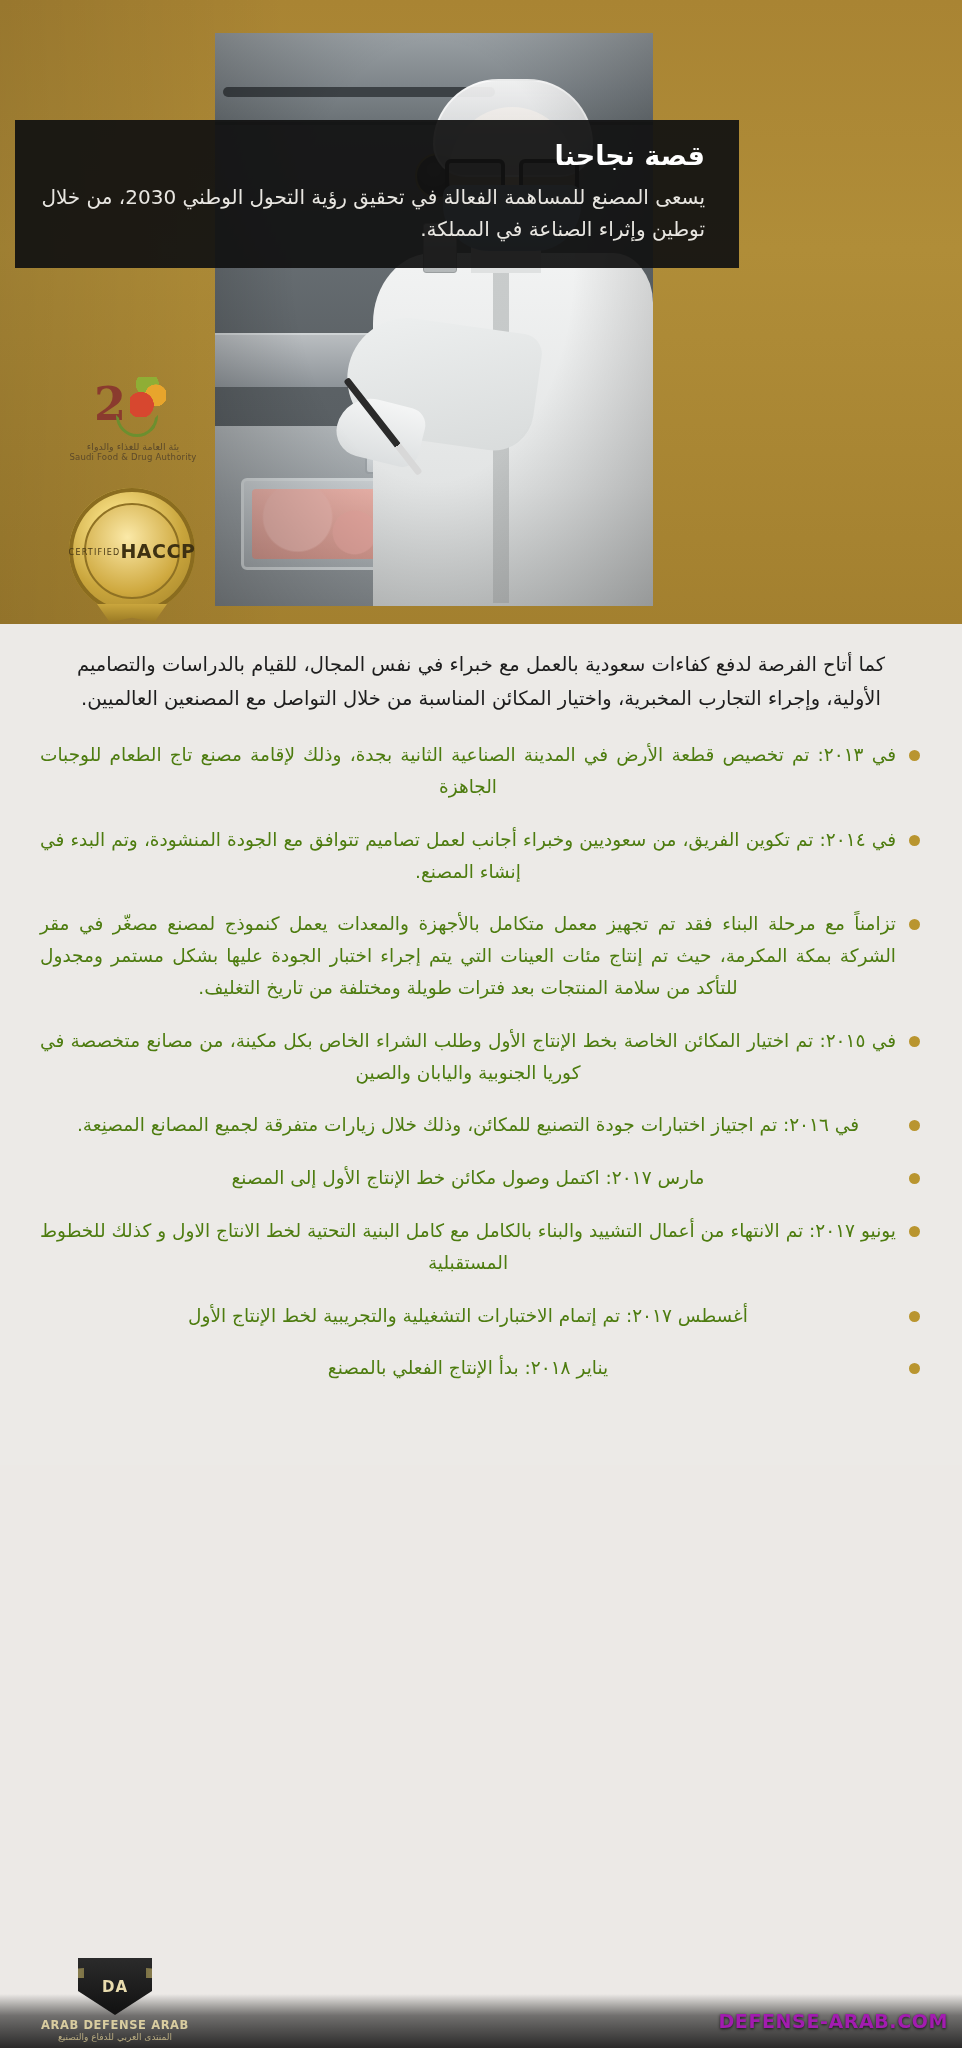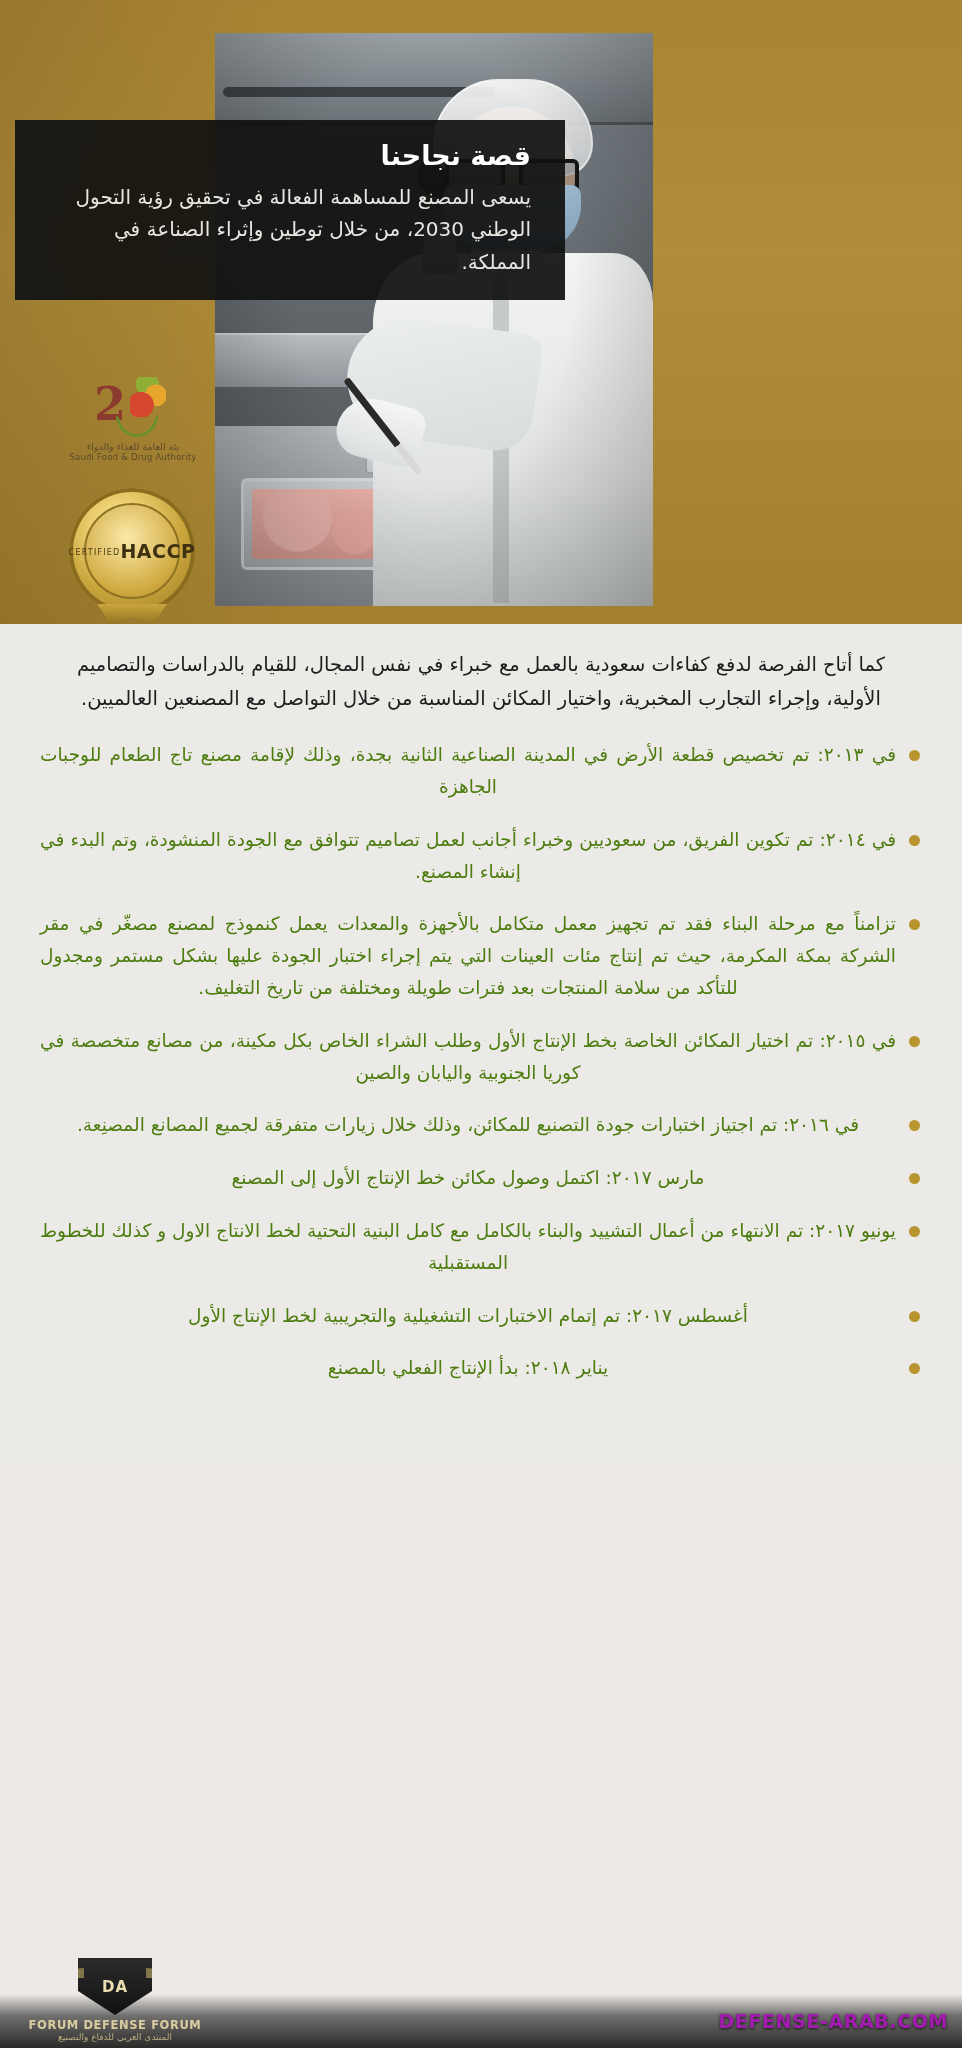--- a/index.html
+++ b/index.html
@@ -173,21 +173,21 @@
   .ph-vignette {
     position: absolute; inset: 0;
     background: radial-gradient(ellipse at 50% 40%, rgba(0,0,0,0) 45%, rgba(0,0,0,0.28) 100%);
   }
 
   
   .title-overlay {
     position: absolute;
     left: 15px;
     top: 120px;
-    width: 550px;
+    width: 724px;
     background: rgba(17,17,17,0.93);
     padding: 18px 34px 22px 26px;
     text-align: right;
     z-index: 5;
   }
   .title-overlay h1 {
     color: #ffffff;
     font-size: 27px;
     font-weight: bold;
     line-height: 1.3;
@@ -418,19 +418,19 @@
   </div>
 
   <div class="footer">
     <div class="footer-strip"></div>
     <div class="wm-left">
       <div class="wm-shield">
         <span class="wm-wing l"></span>
         <span class="wm-wing r"></span>
         <b>DA</b>
       </div>
-      <div class="wm-t1">FORUM DEFENSE FORUM</div>
+      <div class="wm-t1">ARAB DEFENSE ARAB</div>
       <div class="wm-t3">المنتدى العربي للدفاع والتصنيع</div>
     </div>
     <div class="wm-right">DEFENSE-ARAB.COM</div>
   </div>
 
 </div>
 
 </body></html>

